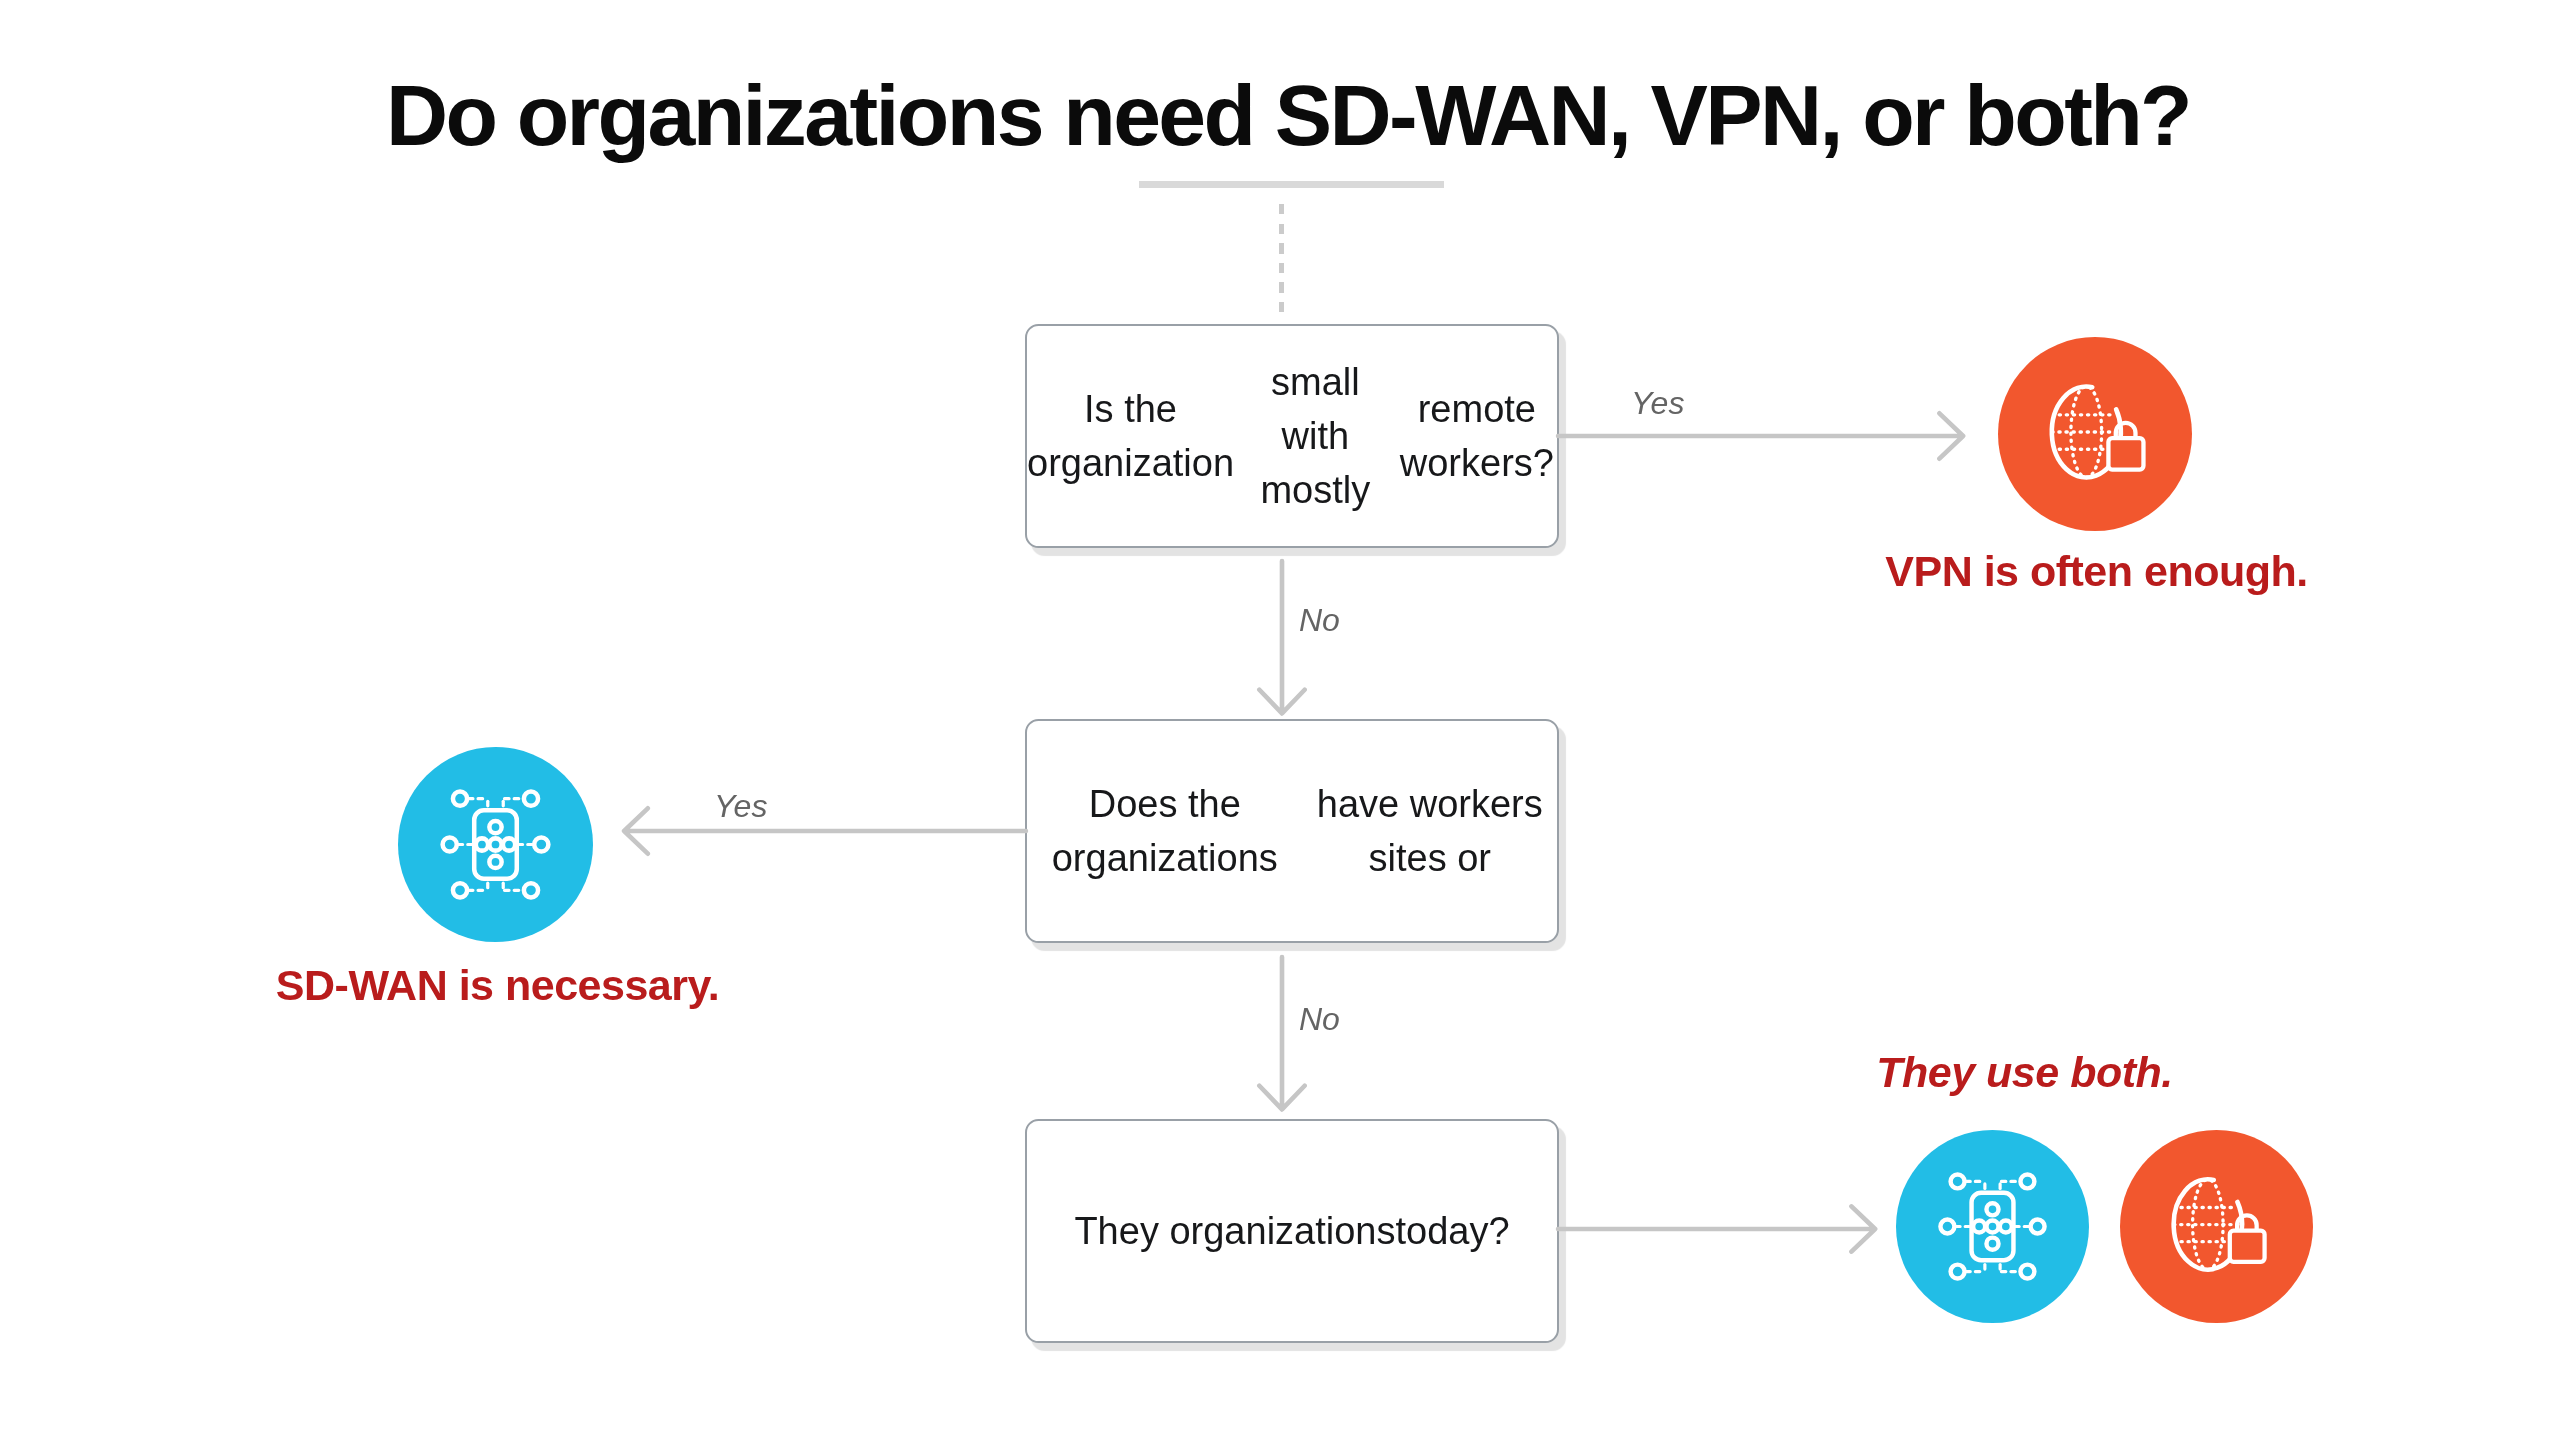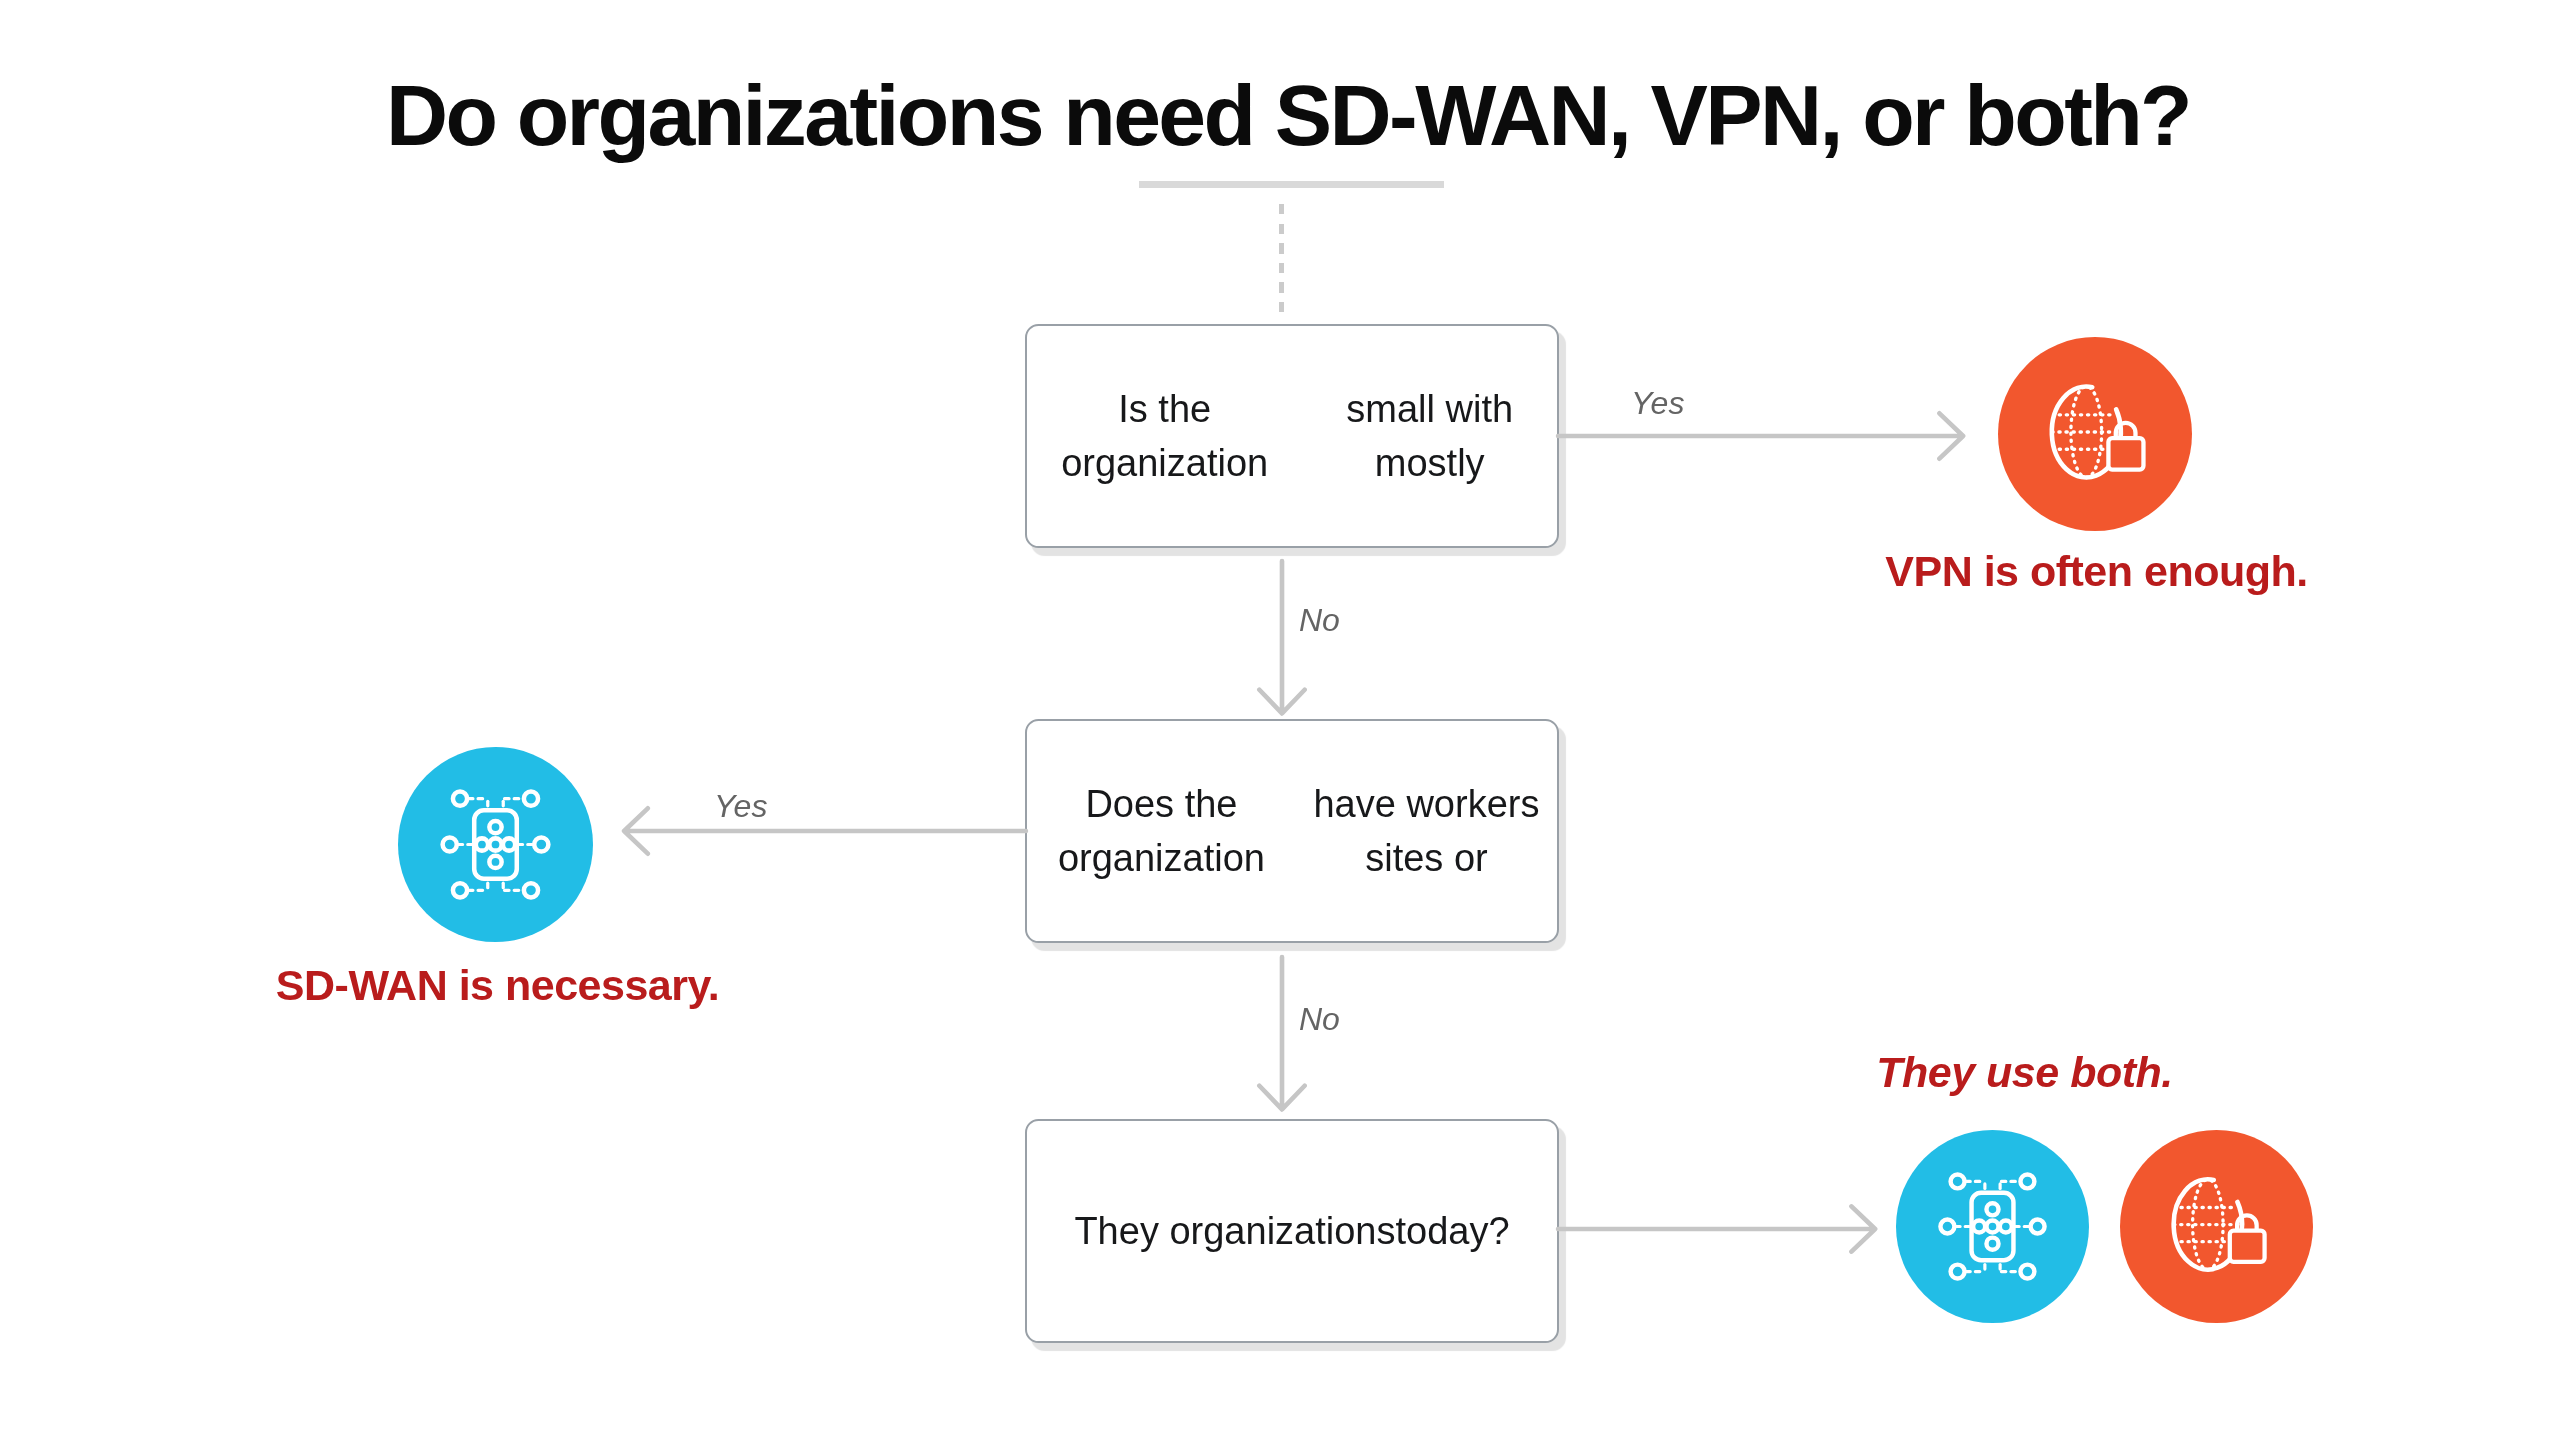--- a/index.html
+++ b/index.html
@@ -43,24 +43,25 @@
 
 <div class="canvas">
 
   <div class="title">Do organizations need SD-WAN, VPN, or both?</div>
   <div class="title-bar"></div>
   <div class="dash-line"></div>
 
   <div class="qbox" id="q1">
     <span>Is the organization</span>
     <span>small with mostly</span>
+    <span>remote workers?</span>
   </div>
 
   <div class="qbox" id="q2">
-    <span>Does the organization</span>
+    <span>Does the organizations</span>
     <span>have workers sites or</span>
   </div>
 
   <div class="qbox" id="q3">
     <span>They organizations</span>
     <span>today?</span>
   </div>
 
   <svg class="arrow" style="left:1556px;top:410px;" width="420" height="52" viewBox="0 0 815 100">
     <path d="M4,50 H788 M744,6 L790,50 L744,94"></path>

